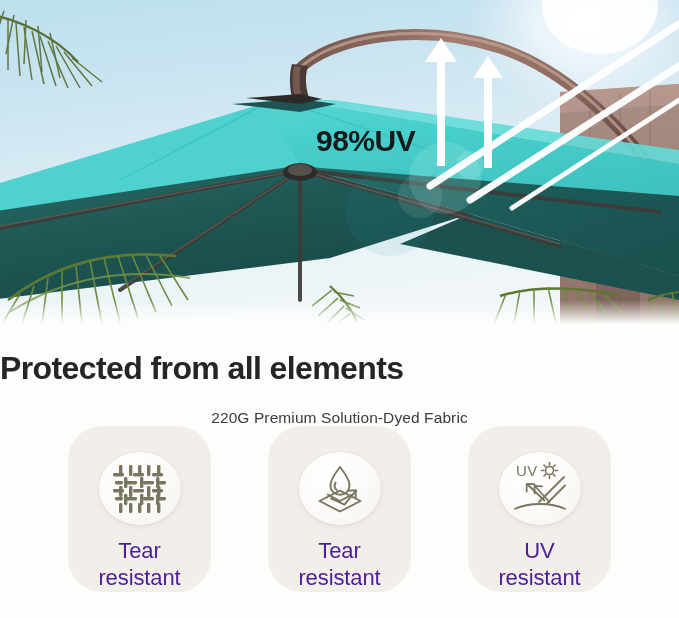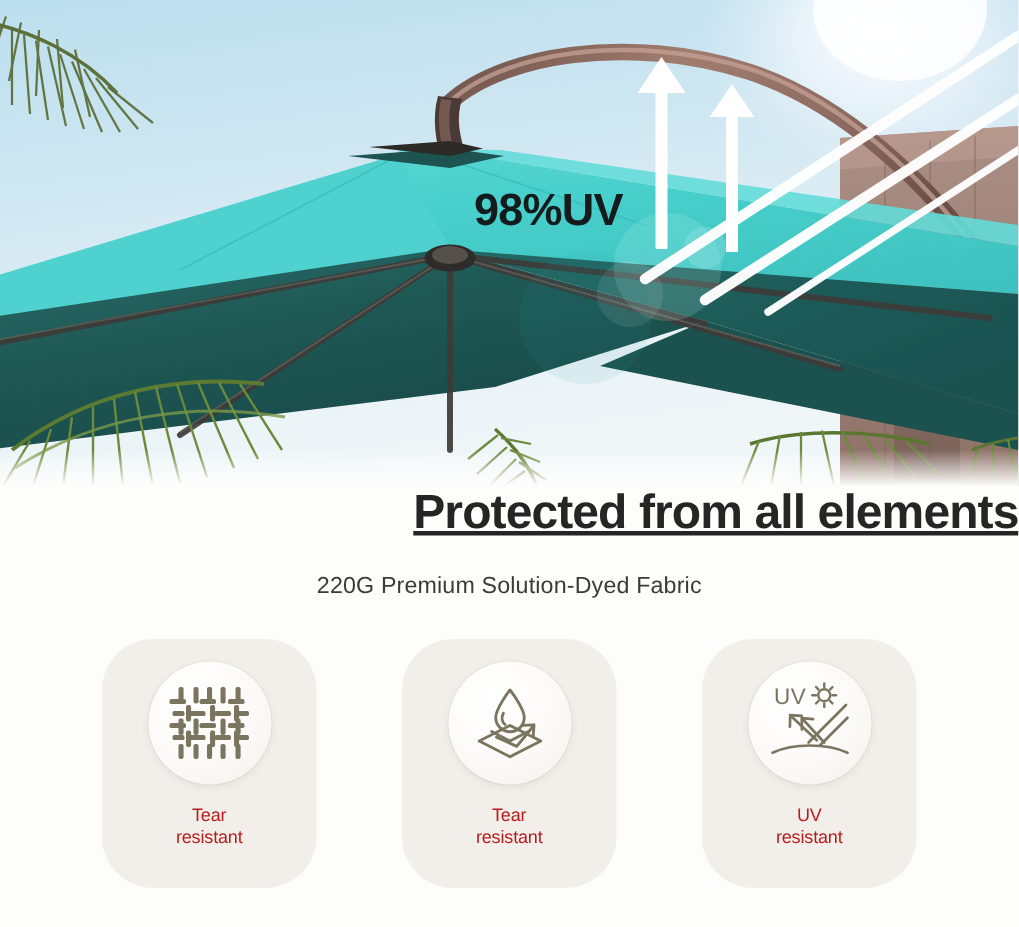--- a/index.html
+++ b/index.html
@@ -32,27 +32,27 @@
     font-family:"Liberation Sans", sans-serif;
     z-index:6;
   }
 
   
   .panel {
     position:absolute; left:0; top:324px; width:679px; height:294px;
     background:#fdfdfc;
   }
   .headline {
-    text-align:right;
+    text-align:left;
     font-size:32px;
     font-weight:700;
     color:#252525;
     letter-spacing:-0.6px;
+    margin-top:27px;
     line-height:1.1;
-    text-decoration:underline;
   }
   .subhead {
     text-align:center;
     font-size:15.5px;
     font-weight:400;
     color:#3b3b3b;
     margin-top:23px;
     letter-spacing:0.1px;
   }
 
@@ -66,36 +66,36 @@
     gap:57px;
   }
   .card {
     width:143px;
     height:166px;
     background:#f2efea;
     border-radius:34px;
     display:flex;
     flex-direction:column;
     align-items:center;
-    padding-top:15px;
+    padding-top:26px;
   }
   .icon-disc {
     width:82px; height:82px;
     border-radius:50%;
     background:radial-gradient(circle at 36% 30%, #ffffff 0%, #fbfaf8 55%, #f4f1ec 100%);
     box-shadow:0 2px 5px rgba(150,140,125,0.16), 0 0 0 0.5px rgba(210,203,192,0.45);
     display:flex; align-items:center; justify-content:center;
   }
   .icon-disc svg { display:block; }
   .card-label {
     margin-top:13px;
     text-align:center;
-    font-size:12px;
+    font-size:22px;
     line-height:1.22;
-    color:#b91c1c;
+    color:#4c1d95;
     font-weight:400;
     letter-spacing:-0.1px;
   }
   .card-label .l2 { display:block; }
 </style>
 </head>
 <body>
 
 <div class="page">
 

